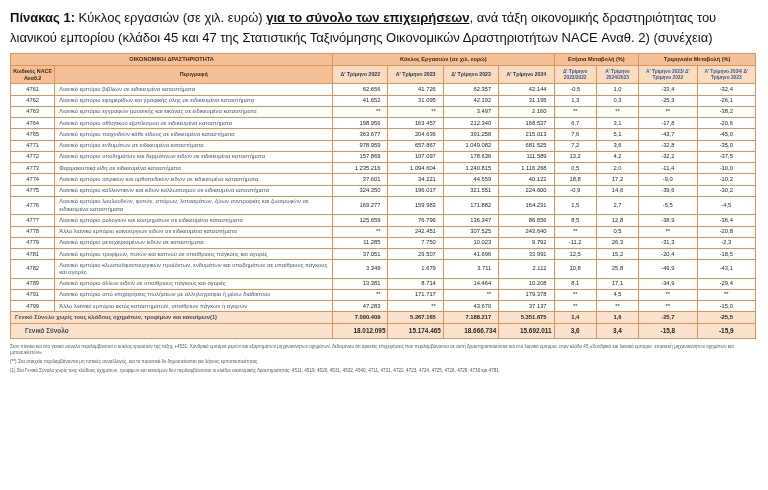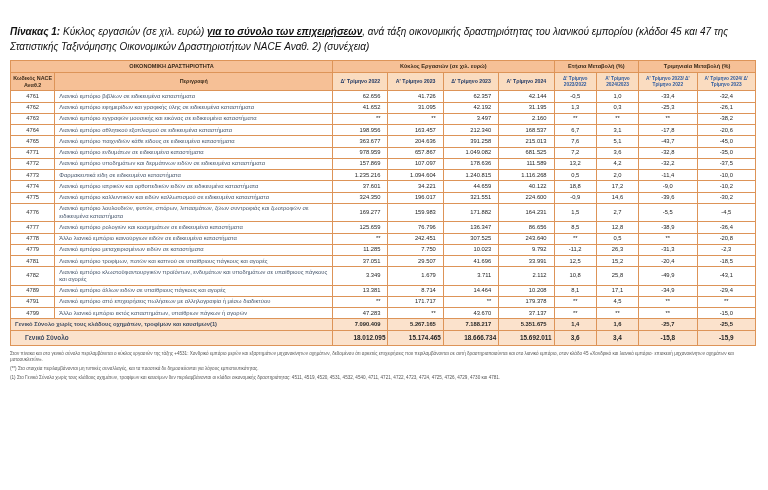--- a/index.html
+++ b/index.html
@@ -1,18 +1,18 @@
 <!DOCTYPE html>
 <html><head>
 <meta charset="utf-8">
 <style>
   html,body{margin:0;padding:0;background:#ffffff;}
   body{width:768px;height:490px;font-family:"Liberation Sans", sans-serif;overflow:hidden;}
   .page{padding:8px 10px 4px 10px;}
-  .title{font-size:10px;line-height:1.5;color:#111;margin:16px 0 6px 0;font-style:italic;}
+  .title{font-size:13px;line-height:1.5;color:#111;margin:0 0 6px 0;}
   .title b{font-weight:bold;}
   .title u{font-weight:bold;}
   table{border-collapse:collapse;table-layout:fixed;width:746px;}
   th,td{border:0.8px solid #dd9458;vertical-align:middle;word-wrap:break-word;}
   thead th{background:#f6c096;color:#3a2a1a;font-weight:bold;font-size:5.6px;text-align:center;padding:2px 1px;line-height:1.25;}
   thead th.sub{background:#fadcc0;color:#1f3864;font-size:5.2px;padding:2px 1px;}
   thead th.sub-change{background:#fadcc0;color:#2e5b9f;font-weight:bold;font-size:4.8px;padding:2px 1px;}
   thead th.colhead{background:#f6c096;color:#3a2a1a;font-size:5.4px;}
   tbody td{background:#ffffff;font-size:5.8px;color:#262626;padding:1.5px 2px;line-height:1.25;}
   td.code{text-align:center;color:#333333;}

